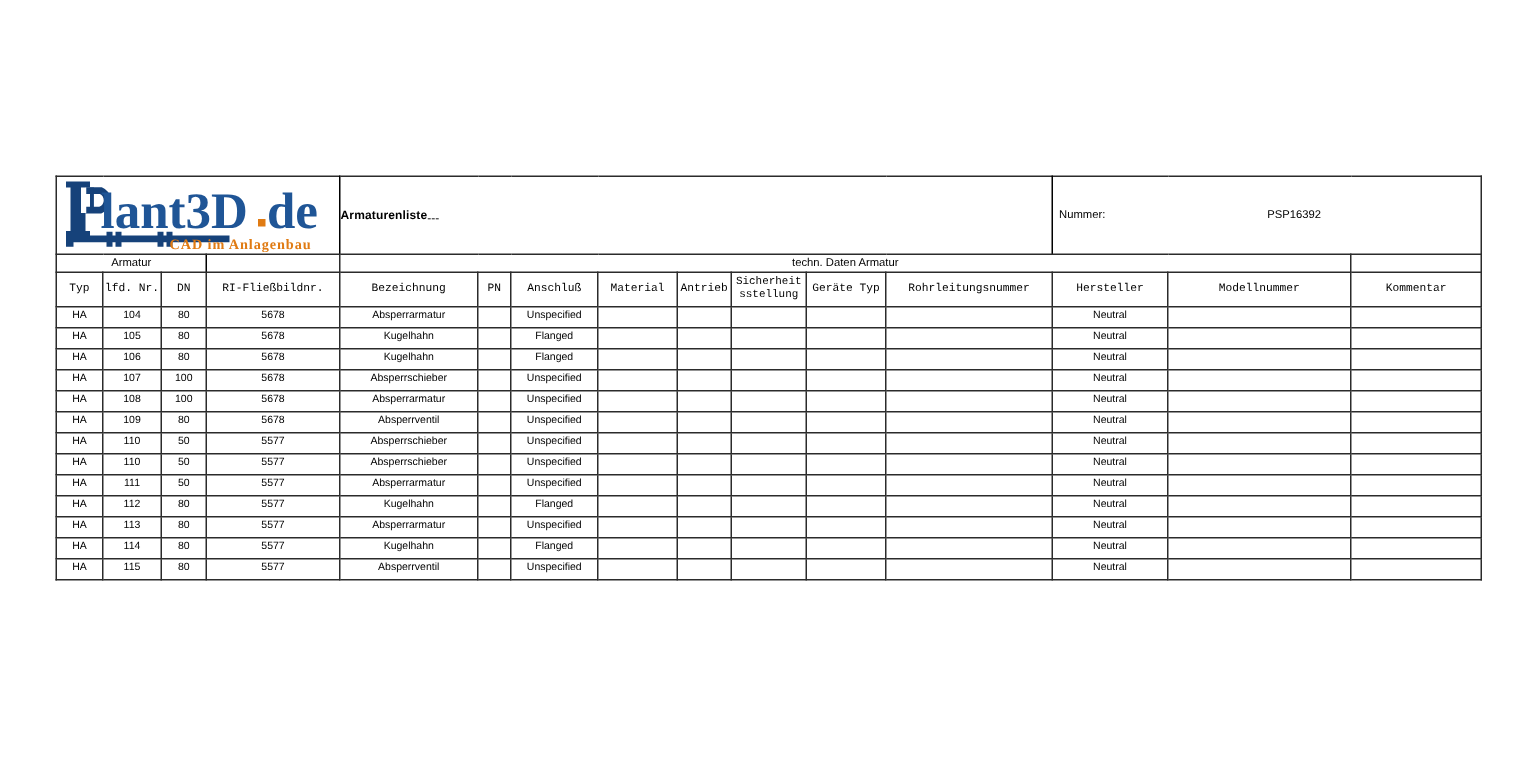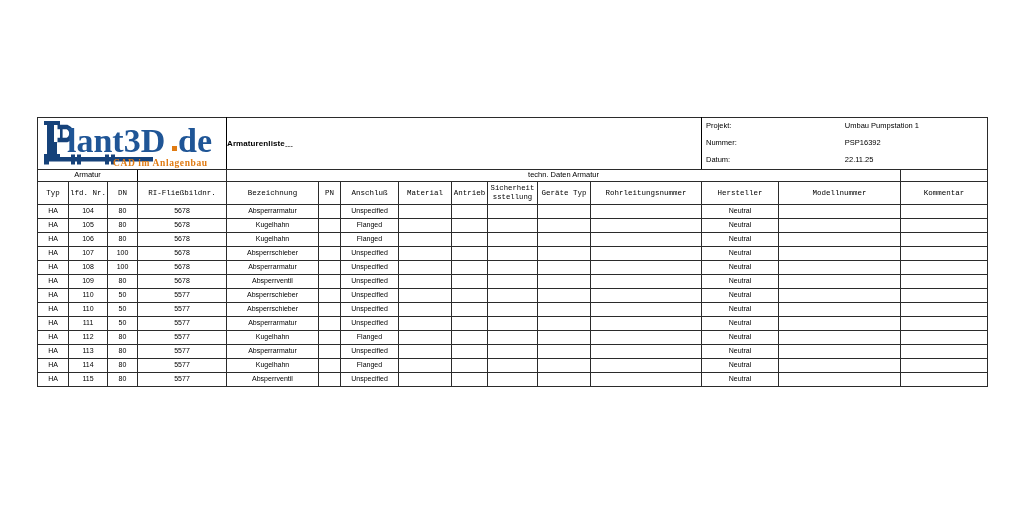--- a/index.html
+++ b/index.html
@@ -179,30 +179,22 @@
             <div class="title-sub">-</div>
             <div class="title-sub">-</div>
             <div class="title-sub">-</div>
           </div>
         </td>
 
         <td class="band-meta" colspan="3">
           <table class="meta-table">
             <tbody>
               <tr>
-                <td class="meta-key">Projekt:</td>
-                <td class="meta-val">Umbau Pumpstation 1</td>
-              </tr>
-              <tr>
                 <td class="meta-key">Nummer:</td>
                 <td class="meta-val">PSP16392</td>
-              </tr>
-              <tr>
-                <td class="meta-key">Datum:</td>
-                <td class="meta-val">22.11.25</td>
               </tr>
             </tbody>
           </table>
         </td>
       </tr>
 
       <tr class="grp">
         <td colspan="3" class="vsep-strong">Armatur</td>
         <td></td>
         <td colspan="10">techn. Daten Armatur</td>

